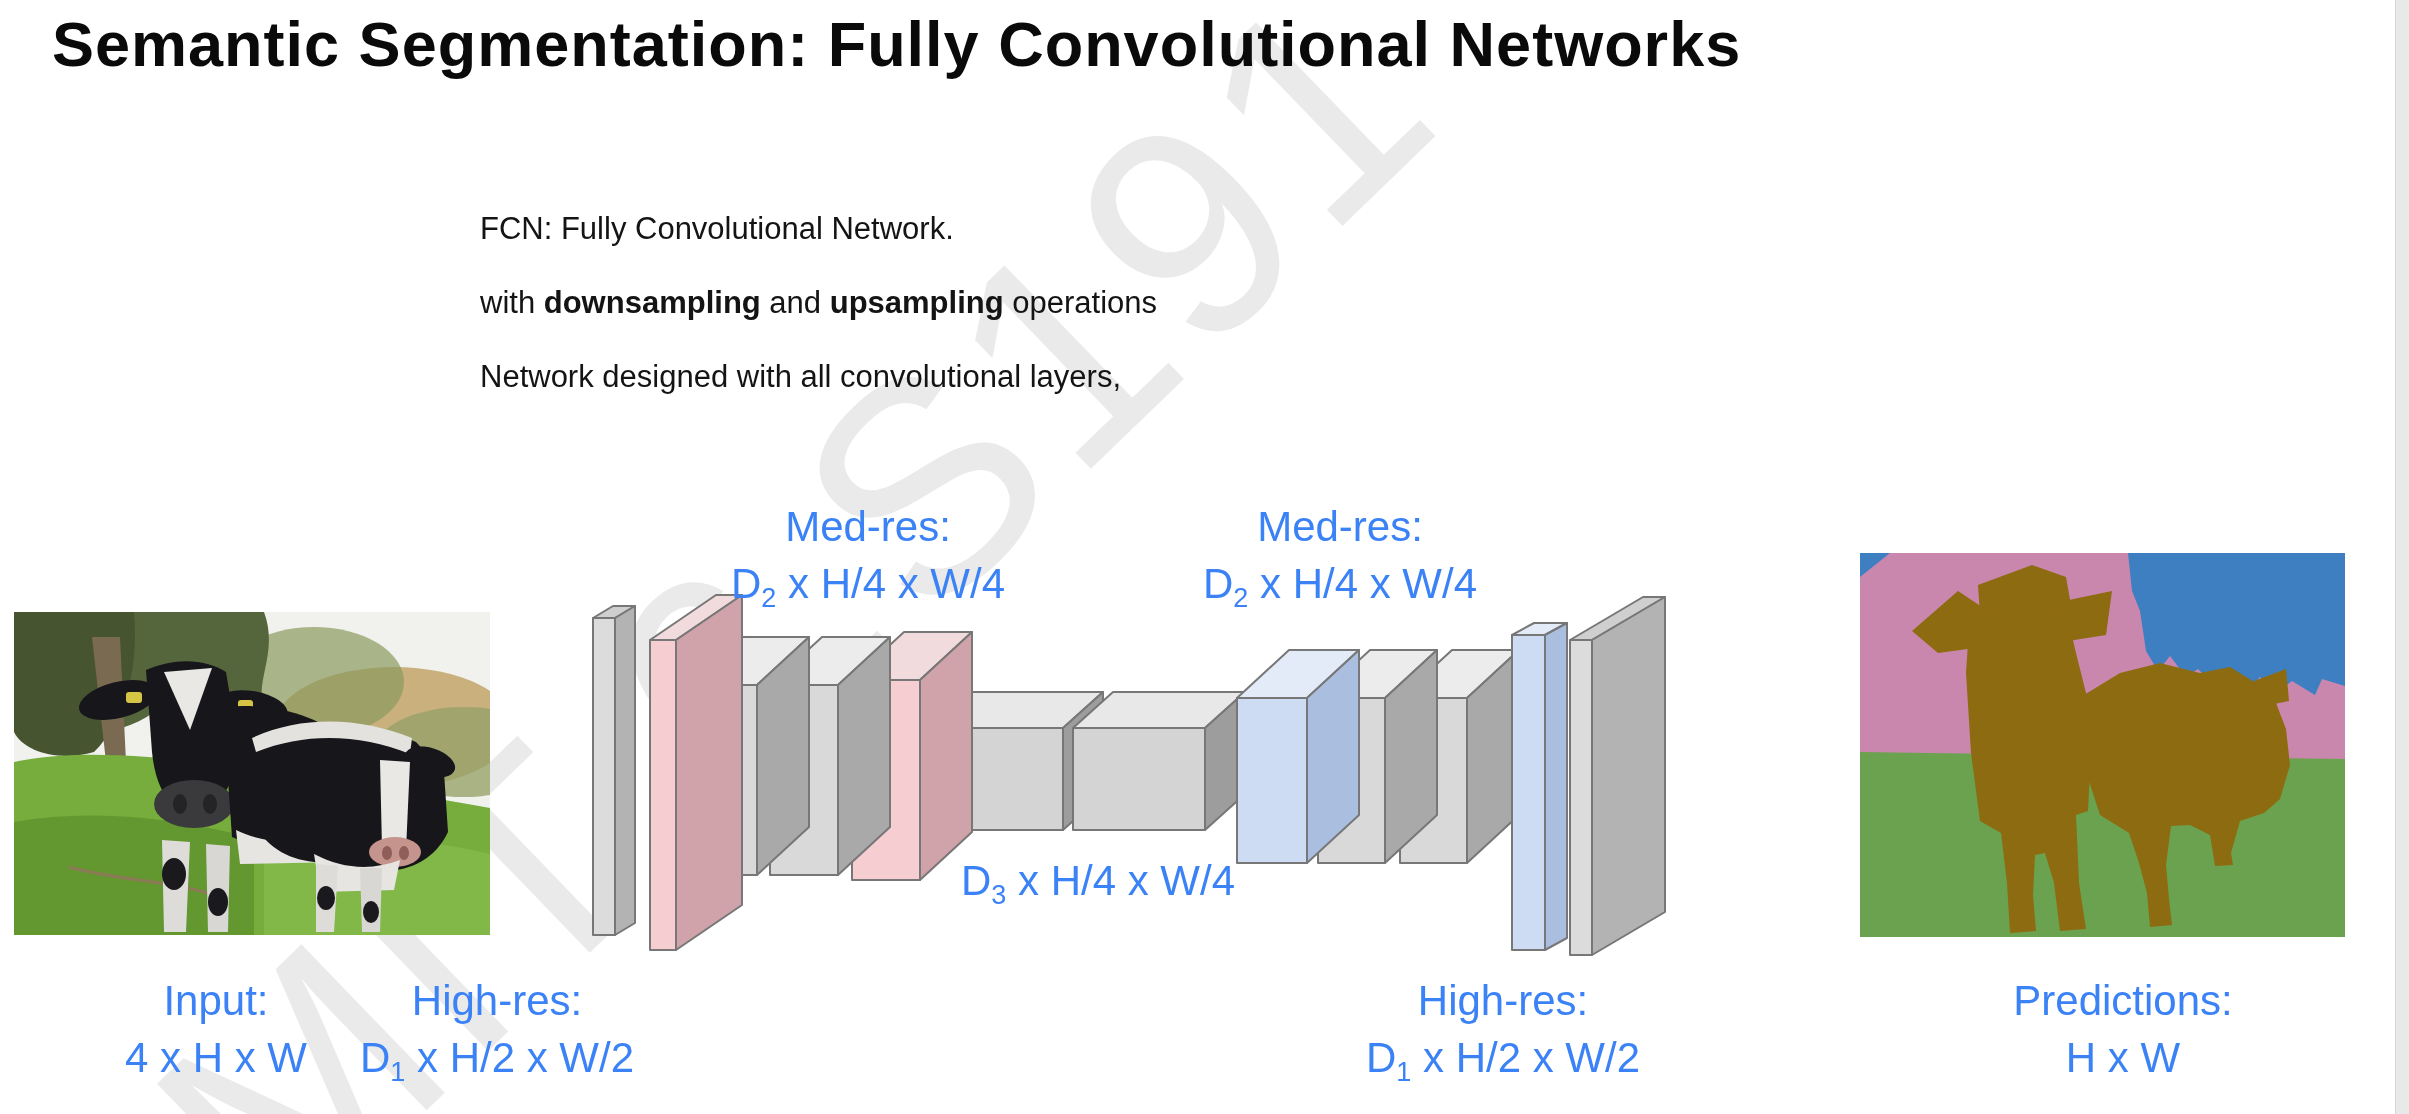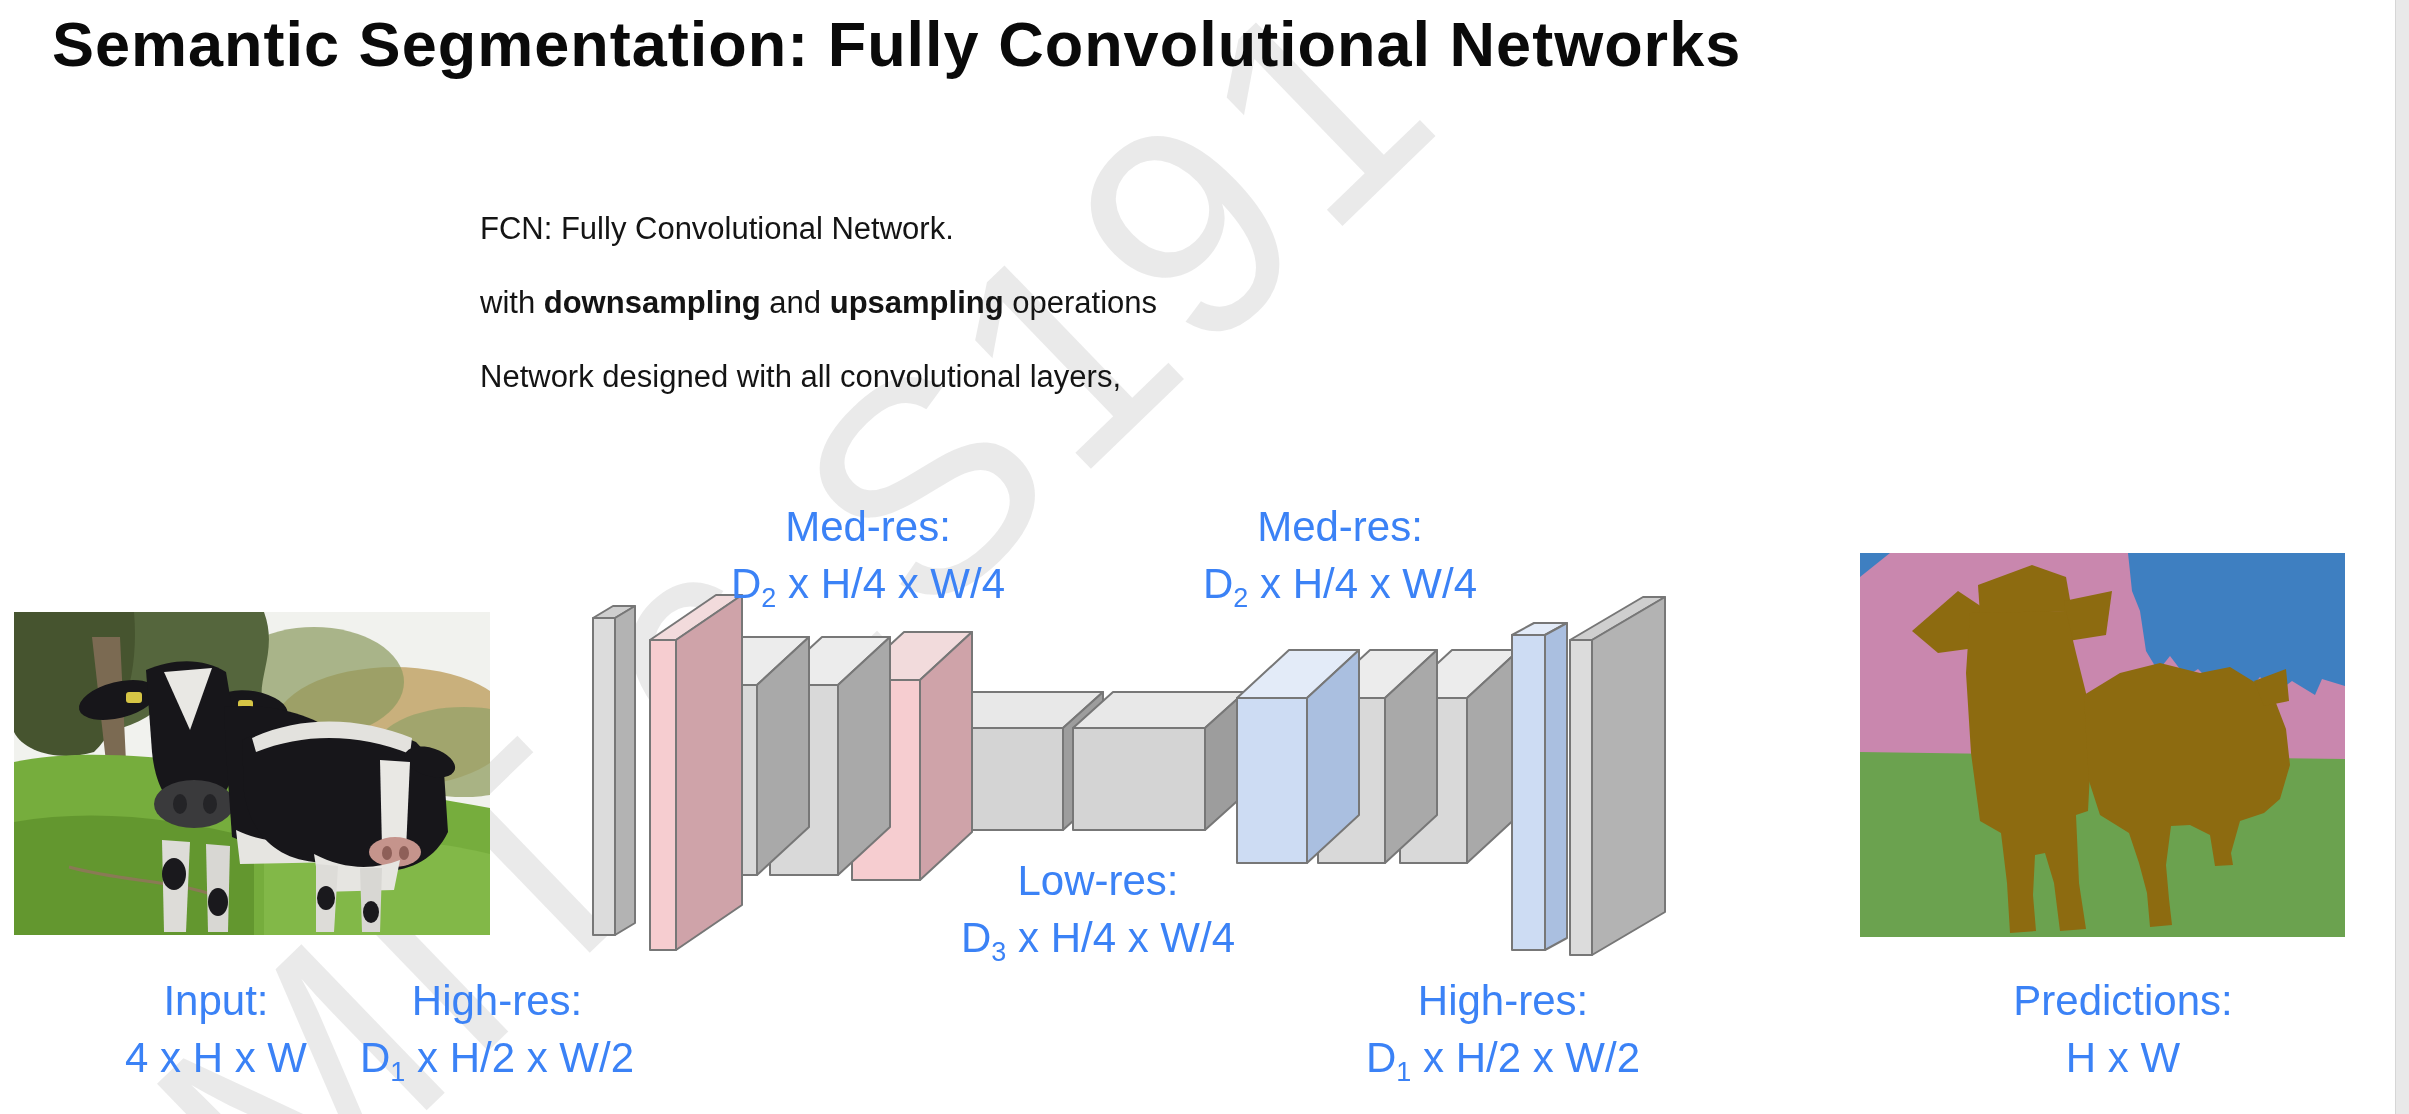--- a/index.html
+++ b/index.html
@@ -194,21 +194,20 @@
     <div>High-res:</div>
     <div><span>D</span><sub>1</sub><span> x H/2 x W/2</span></div>
   </div>
 
   <div class="dlabel" style="left:868px;top:498px;">
     <div>Med-res:</div>
     <div><span>D</span><sub>2</sub><span> x H/4 x W/4</span></div>
   </div>
 
   <div class="dlabel" style="left:1098px;top:852px;">
-    <div>Low-res:</div>
     <div><span>D</span><sub>3</sub><span> x H/4 x W/4</span></div>
   </div>
 
   <div class="dlabel" style="left:1340px;top:498px;">
     <div>Med-res:</div>
     <div><span>D</span><sub>2</sub><span> x H/4 x W/4</span></div>
   </div>
 
   <div class="dlabel" style="left:1503px;top:972px;">
     <div>High-res:</div>

